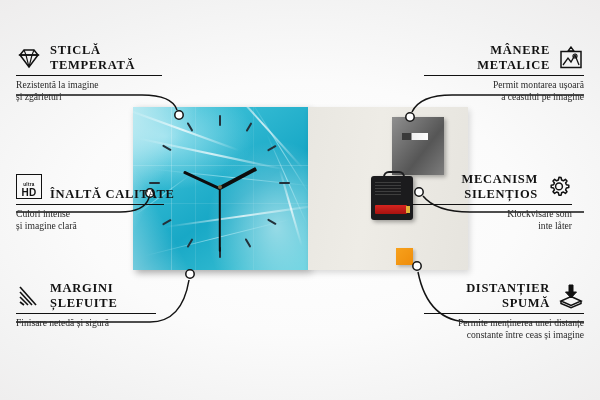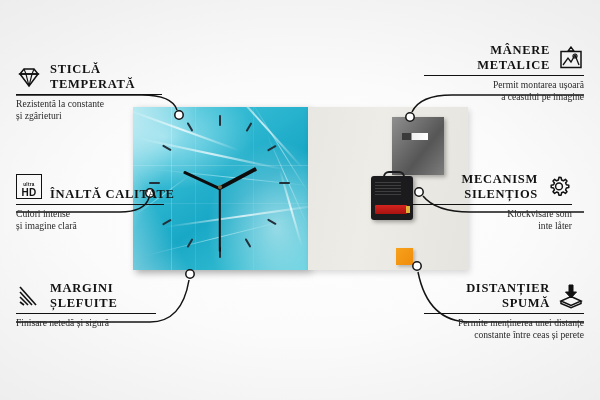--- a/index.html
+++ b/index.html
@@ -163,40 +163,40 @@
     <path d="M584,95 L452,95 Q420,95 412,112"></path>
     <circle cx="410" cy="117" r="4.2"></circle>
 
     <path d="M584,212 L470,212 Q436,212 423,196"></path>
     <circle cx="419" cy="192" r="4.2"></circle>
 
     <path d="M584,322 L470,322 Q428,322 418,272"></path>
     <circle cx="417" cy="266" r="4.2"></circle>
   </svg>
 
-  <div class="callout left" style="left:16px;top:43px;width:160px;margin-top:19px;">
+  <div class="callout left" style="left:16px;top:43px;width:160px;">
     <div class="co-head">
       <span class="ico">
         <svg width="26" height="22" viewBox="0 0 26 22">
           <polygon points="4,8 22,8 13,20" fill="none" stroke="#111" stroke-width="1.5"></polygon>
           <polygon points="4,8 8,3 18,3 22,8" fill="none" stroke="#111" stroke-width="1.5"></polygon>
           <line x1="8" y1="3" x2="10" y2="8" stroke="#111" stroke-width="1.1"></line>
           <line x1="18" y1="3" x2="16" y2="8" stroke="#111" stroke-width="1.1"></line>
           <line x1="10" y1="8" x2="13" y2="20" stroke="#111" stroke-width="1.1"></line>
           <line x1="16" y1="8" x2="13" y2="20" stroke="#111" stroke-width="1.1"></line>
         </svg>
       </span>
       <span class="co-title">
         <span>STICLĂ</span><br>
         <span>TEMPERATĂ</span>
       </span>
     </div>
     <div class="co-rule" style="width:146px;"></div>
     <div class="co-sub">
-      <span>Rezistentă la constante</span><br>
+      <span>Rezistentă la imagine</span><br>
       <span>și zgârieturi</span>
     </div>
   </div>
 
   <div class="callout left" style="left:16px;top:172px;width:175px;">
     <div class="co-head">
       <span class="ico">
         <span class="hd-box">
           <span class="u">ultra</span>
           <span class="h">HD</span>
@@ -287,17 +287,17 @@
         <svg width="26" height="26" viewBox="0 0 26 26">
           <path d="M11,2 L15,2 L15,9 L18.5,9 L13,15 L7.5,9 L11,9 Z" fill="#111" stroke="#111" stroke-width="1"></path>
           <polygon points="13,13.5 23,18 13,22.5 3,18" fill="none" stroke="#111" stroke-width="1.5"></polygon>
           <polyline points="3,18 3,20.4 13,24.8 23,20.4 23,18" fill="none" stroke="#111" stroke-width="1.5"></polyline>
         </svg>
       </span>
     </div>
     <div class="co-rule" style="width:160px;margin-left:auto;"></div>
     <div class="co-sub">
       <span>Permite menținerea unei distanțe</span><br>
-      <span>constante între ceas și perete</span>
+      <span>constante între ceas și imagine</span>
     </div>
   </div>
 
 </div>
 
 </body></html>

